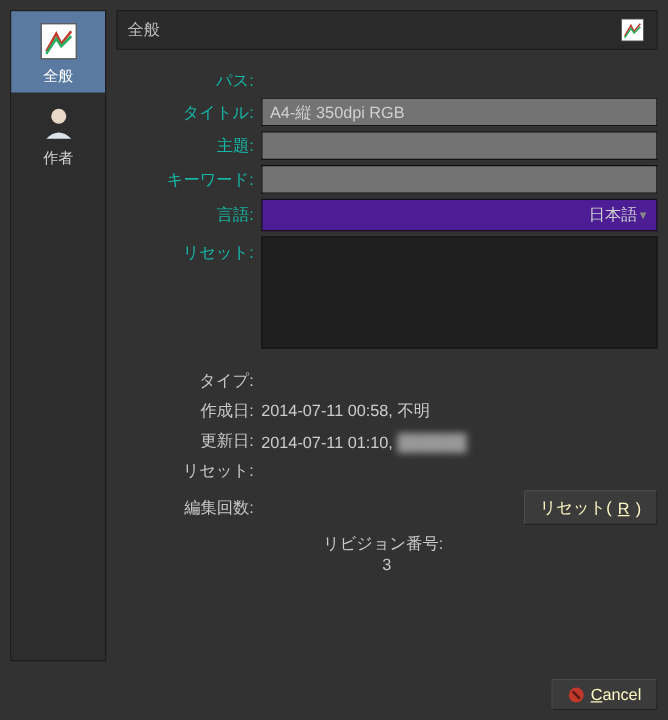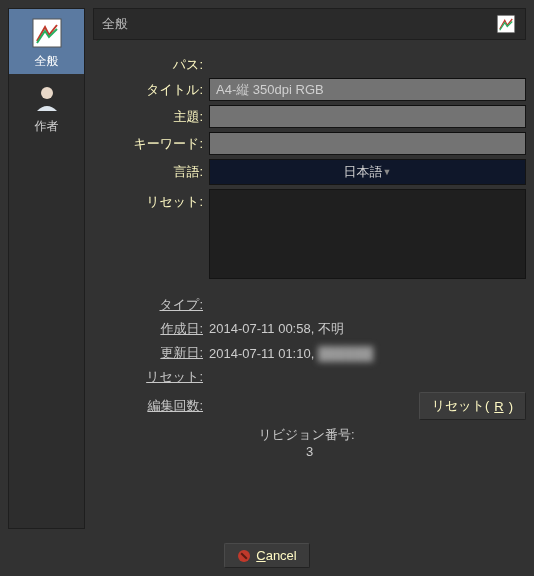--- a/index.html
+++ b/index.html
@@ -78,46 +78,46 @@
   .form-row {
     display: flex;
     align-items: center;
     margin-bottom: 4px;
   }
   .form-label {
     width: 110px;
     text-align: right;
     padding-right: 6px;
     font-size: 13px;
-    color: #fef9c3;
+    color: #14b8a6;
   }
   .form-field {
     flex: 1;
   }
   .text-input {
     width: 100%;
     box-sizing: border-box;
     background: #737373;
     border: 1px solid #141414;
     border-top-color:#0f0f0f;
     color: #d0d0d0;
     padding: 3px 6px;
     font-size: 13px;
     font-family: inherit;
     outline: none;
   }
   .combo {
     width: 100%;
     box-sizing: border-box;
-    background: #0f172a;
+    background: #4c1d95;
     border: 1px solid #141414;
     color: #d0d0d0;
     padding: 3px 6px;
     font-size: 13px;
-    display:flex;align-items:center;justify-content:center;
+    display:flex;align-items:center;justify-content:flex-end;
   }
   .combo-arrow{font-size:9px;color:#888;}
   .textarea {
     width: 100%;
     height: 90px;
     box-sizing: border-box;
     background: #1f1f1f;
     border: 1px solid #141414;
     color: #d0d0d0;
     padding: 4px 6px;
@@ -131,21 +131,20 @@
     display: flex;
     align-items: center;
     margin-bottom: 6px;
   }
   .info-label {
     width: 110px;
     text-align: right;
     padding-right: 6px;
     font-size: 13px;
     color:#c8c8c8;
-    text-decoration:underline;
   }
   .info-value {
     color: #ccc;
     font-size: 13px;
   }
   .blur {
     filter: blur(3px);
     color:#999;
   }
   .row-with-button{
@@ -160,21 +159,21 @@
     color: #fef9c3;
     padding: 4px 12px;
     font-size: 13px;
     cursor: pointer;
     display:inline-flex;align-items:center;gap:5px;
     border-radius:2px;
   }
   .underline{text-decoration: underline;}
   .button-bar {
     display: flex;
-    justify-content: center;
+    justify-content: flex-end;
     padding-top: 14px;
   }
   .revision-row{
     display:flex;align-items:center;margin-top:6px;flex-direction:column;
   }
   .revision-label{
     text-align:right;font-size:13px;color:#c8c8c8;padding-right:6px;
   }
 </style>
 </head>

